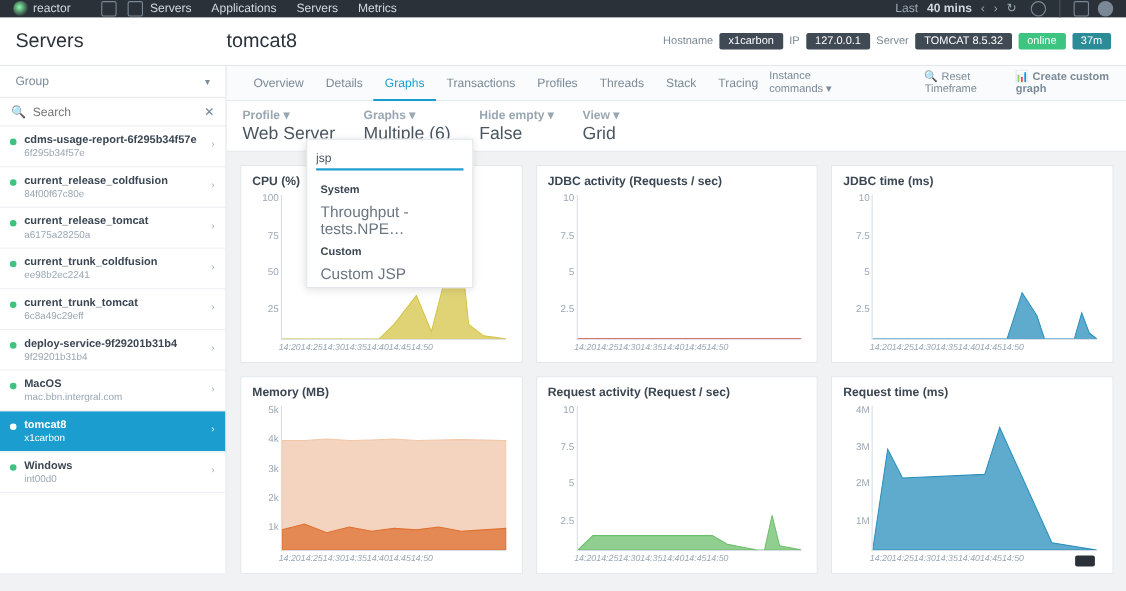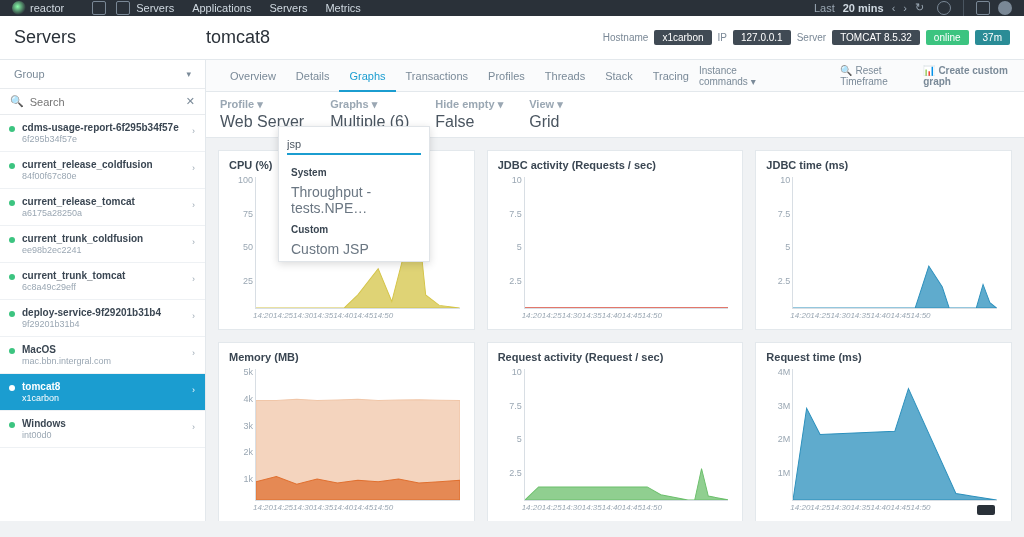--- a/index.html
+++ b/index.html
@@ -88,21 +88,21 @@
     <span class="top-icon"></span>
   </div>
   <div class="topnav">
     <a>Servers</a>
     <a>Applications</a>
     <a>Servers</a>
     <a>Metrics</a>
   </div>
   <div class="topbar-right">
     <span>Last</span>
-    <span style="font-weight:600;color:#cfd8e0;">20 mins</span>
+    <span style="font-weight:600;color:#cfd8e0;">40 mins</span>
     <span style="cursor:pointer;">‹</span>
     <span style="cursor:pointer;">›</span>
     <span class="top-icon circle" style="border:none;">↻</span>
     <span class="top-icon circle"></span>
     <span class="divider"></span>
     <span class="top-icon"></span>
     <span class="top-icon circle" style="background:#7a8896;border:none;"></span>
   </div>
 </div>
 

